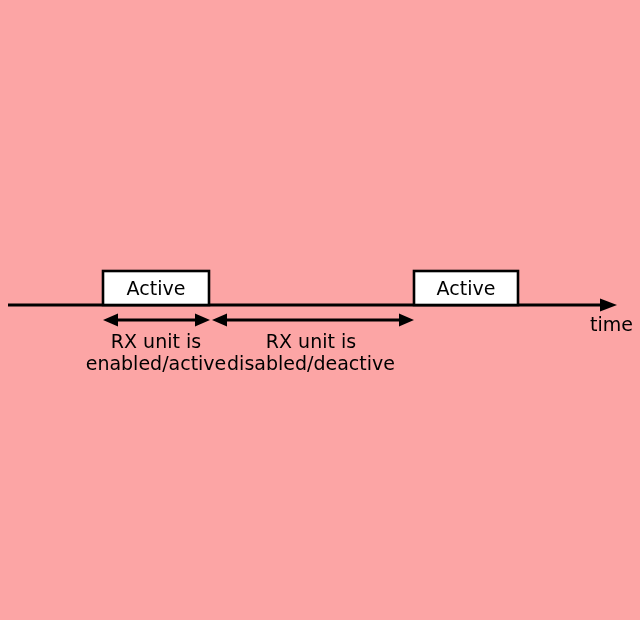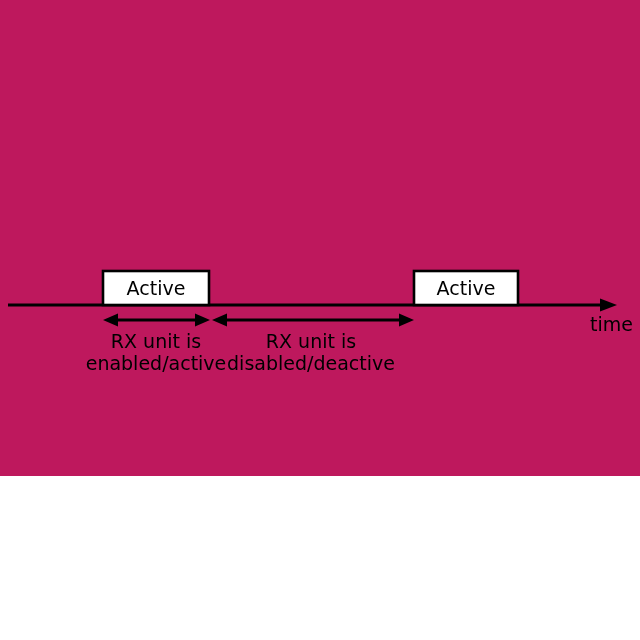--- a/index.html
+++ b/index.html
@@ -11,22 +11,22 @@
   body {
     width: 640px;
     height: 640px;
     font-family: "DejaVu Sans", "Liberation Sans", sans-serif;
     color: #000000;
     overflow: hidden;
   }
   #diagram-root {
     position: relative;
     width: 640px;
-    height: 476px;
-    background: #be185d;
+    height: 620px;
+    background: #fca5a5;
   }
   #timing-svg {
     position: absolute;
     left: 0;
     top: 0;
     width: 640px;
     height: 640px;
     display: block;
   }
   .diagram-text {

